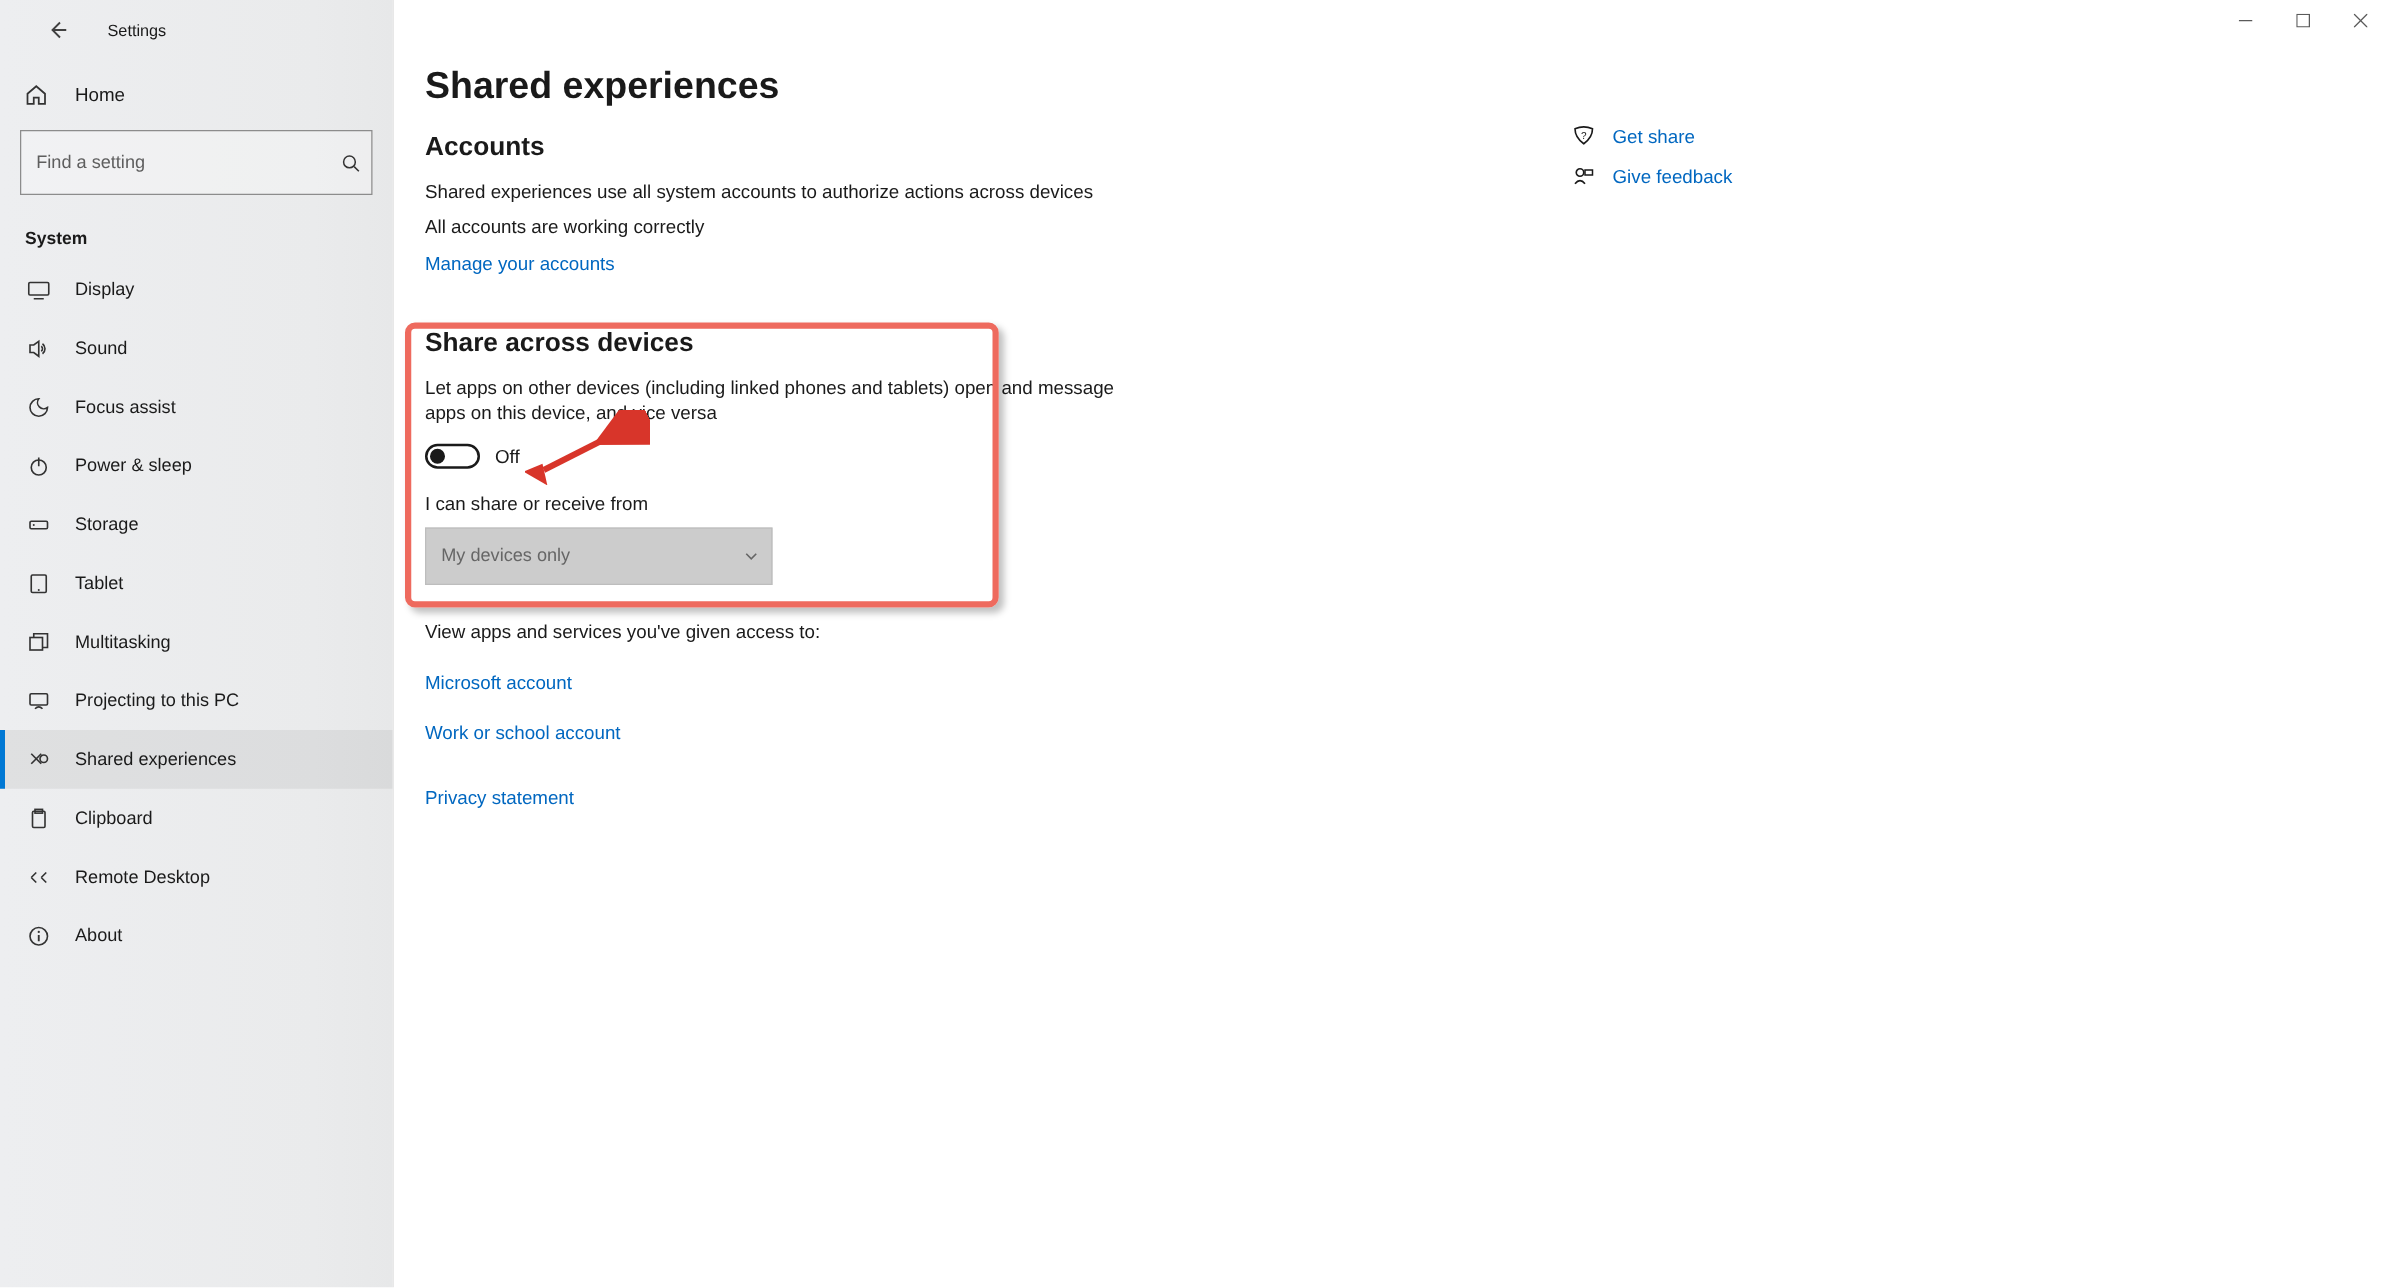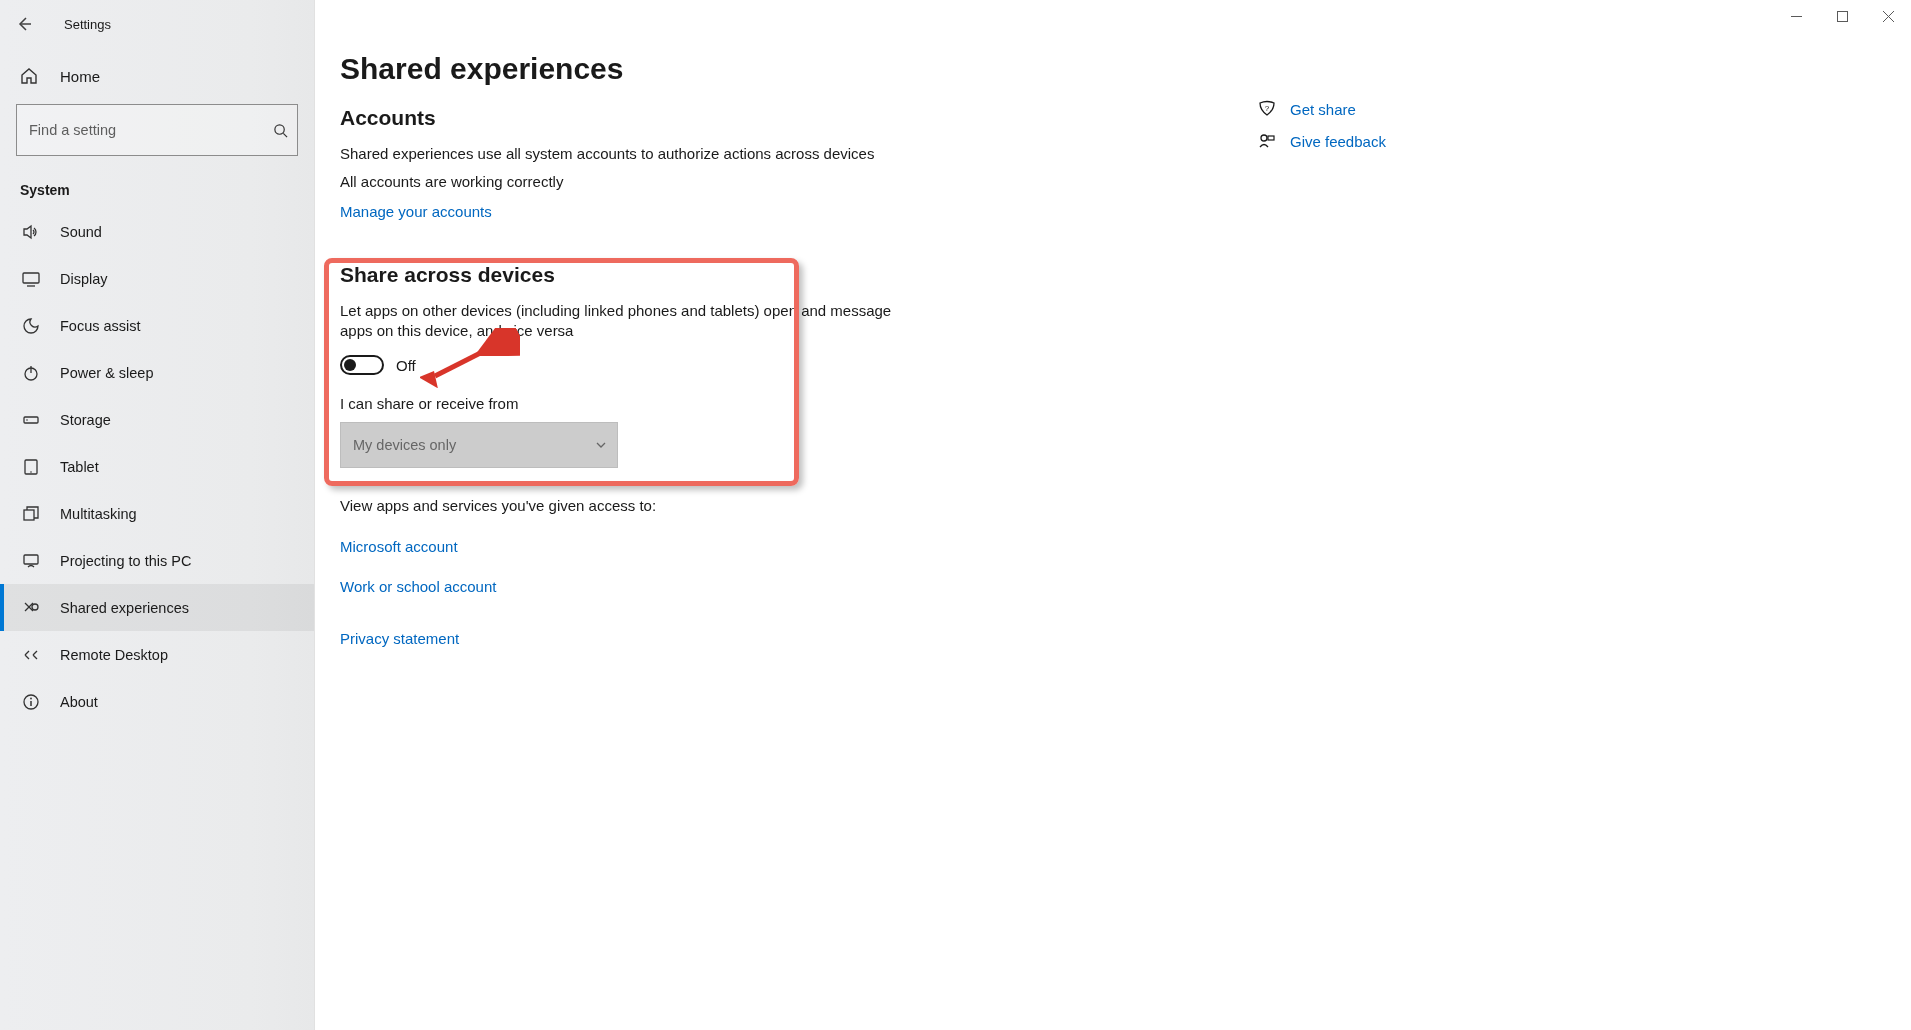--- a/index.html
+++ b/index.html
@@ -19,21 +19,21 @@
     left: 0; top: 0; bottom: 0;
     width: 315px;
     background: linear-gradient(to right, #edeef0 0%, #eaebec 80%, #e7e8e9 100%);
     border-right: 1px solid #e1e1e1;
   }
 
   .titlebar {
     height: 48px;
     display: flex;
     align-items: center;
-    padding-left: 4px;
+    padding-left: 26px;
   }
   .back-btn {
     width: 40px; height: 40px;
     display: flex; align-items: center; justify-content: center;
     color: #404040;
     cursor: pointer;
   }
   .titlebar-title {
     margin-left: 20px;
     font-size: 13px;
@@ -290,34 +290,34 @@
       </span>
     </div>
   </div>
 
   <div class="cat-title">System</div>
 
   <ul class="nav-list">
     <li class="nav-item">
       <span class="icon">
           <svg width="18" height="18" viewBox="0 0 18 18">
+            <rect x="1" y="3" width="16" height="10" rx="1" stroke="currentColor" stroke-width="1.3" fill="none"></rect>
+            <line x1="5" y1="16" x2="13" y2="16" stroke="currentColor" stroke-width="1.3"></line>
+          </svg>
+        </span>
+      <span class="label">Display</span>
+    </li>
+    <li class="nav-item">
+      <span class="icon">
+          <svg width="18" height="18" viewBox="0 0 18 18">
             <path d="M2 6 H5 L9 3 V15 L5 12 H2 Z" stroke="currentColor" stroke-width="1.3" fill="none"></path>
             <path d="M12 5 A5 5 0 0 1 12 13 M11 7 A2.5 2.5 0 0 1 11 11" stroke="currentColor" stroke-width="1.3" fill="none"></path>
           </svg>
         </span>
       <span class="label">Sound</span>
-    </li>
-    <li class="nav-item">
-      <span class="icon">
-          <svg width="18" height="18" viewBox="0 0 18 18">
-            <rect x="1" y="3" width="16" height="10" rx="1" stroke="currentColor" stroke-width="1.3" fill="none"></rect>
-            <line x1="5" y1="16" x2="13" y2="16" stroke="currentColor" stroke-width="1.3"></line>
-          </svg>
-        </span>
-      <span class="label">Display</span>
     </li>
     <li class="nav-item">
       <span class="icon">
           <svg width="18" height="18" viewBox="0 0 18 18">
             <path d="M9 2 A7 7 0 1 0 16 9 A5 5 0 0 1 9 2 Z" stroke="currentColor" stroke-width="1.3" fill="none"></path>
           </svg>
         </span>
       <span class="label">Focus assist</span>
     </li>
     <li class="nav-item">
@@ -367,20 +367,29 @@
     </li>
     <li class="nav-item active">
       <span class="icon">
           <svg width="18" height="18" viewBox="0 0 18 18">
             <line x1="3" y1="4" x2="11" y2="12" stroke="currentColor" stroke-width="1.3"></line>
             <line x1="11" y1="4" x2="3" y2="12" stroke="currentColor" stroke-width="1.3"></line>
             <circle cx="13" cy="8" r="3" stroke="currentColor" stroke-width="1.3" fill="none"></circle>
           </svg>
         </span>
       <span class="label">Shared experiences</span>
+    </li>
+    <li class="nav-item">
+      <span class="icon">
+          <svg width="18" height="18" viewBox="0 0 18 18">
+            <rect x="4" y="3" width="10" height="13" rx="1" stroke="currentColor" stroke-width="1.3" fill="none"></rect>
+            <rect x="6" y="1.5" width="6" height="3" stroke="currentColor" stroke-width="1.3" fill="none"></rect>
+          </svg>
+        </span>
+      <span class="label">Clipboard</span>
     </li>
     <li class="nav-item">
       <span class="icon">
           <svg width="18" height="18" viewBox="0 0 18 18">
             <path d="M3 9 L7 5 M3 9 L7 13 M11 9 L15 5 M11 9 L15 13" stroke="currentColor" stroke-width="1.3" fill="none"></path>
           </svg>
         </span>
       <span class="label">Remote Desktop</span>
     </li>
     <li class="nav-item">

